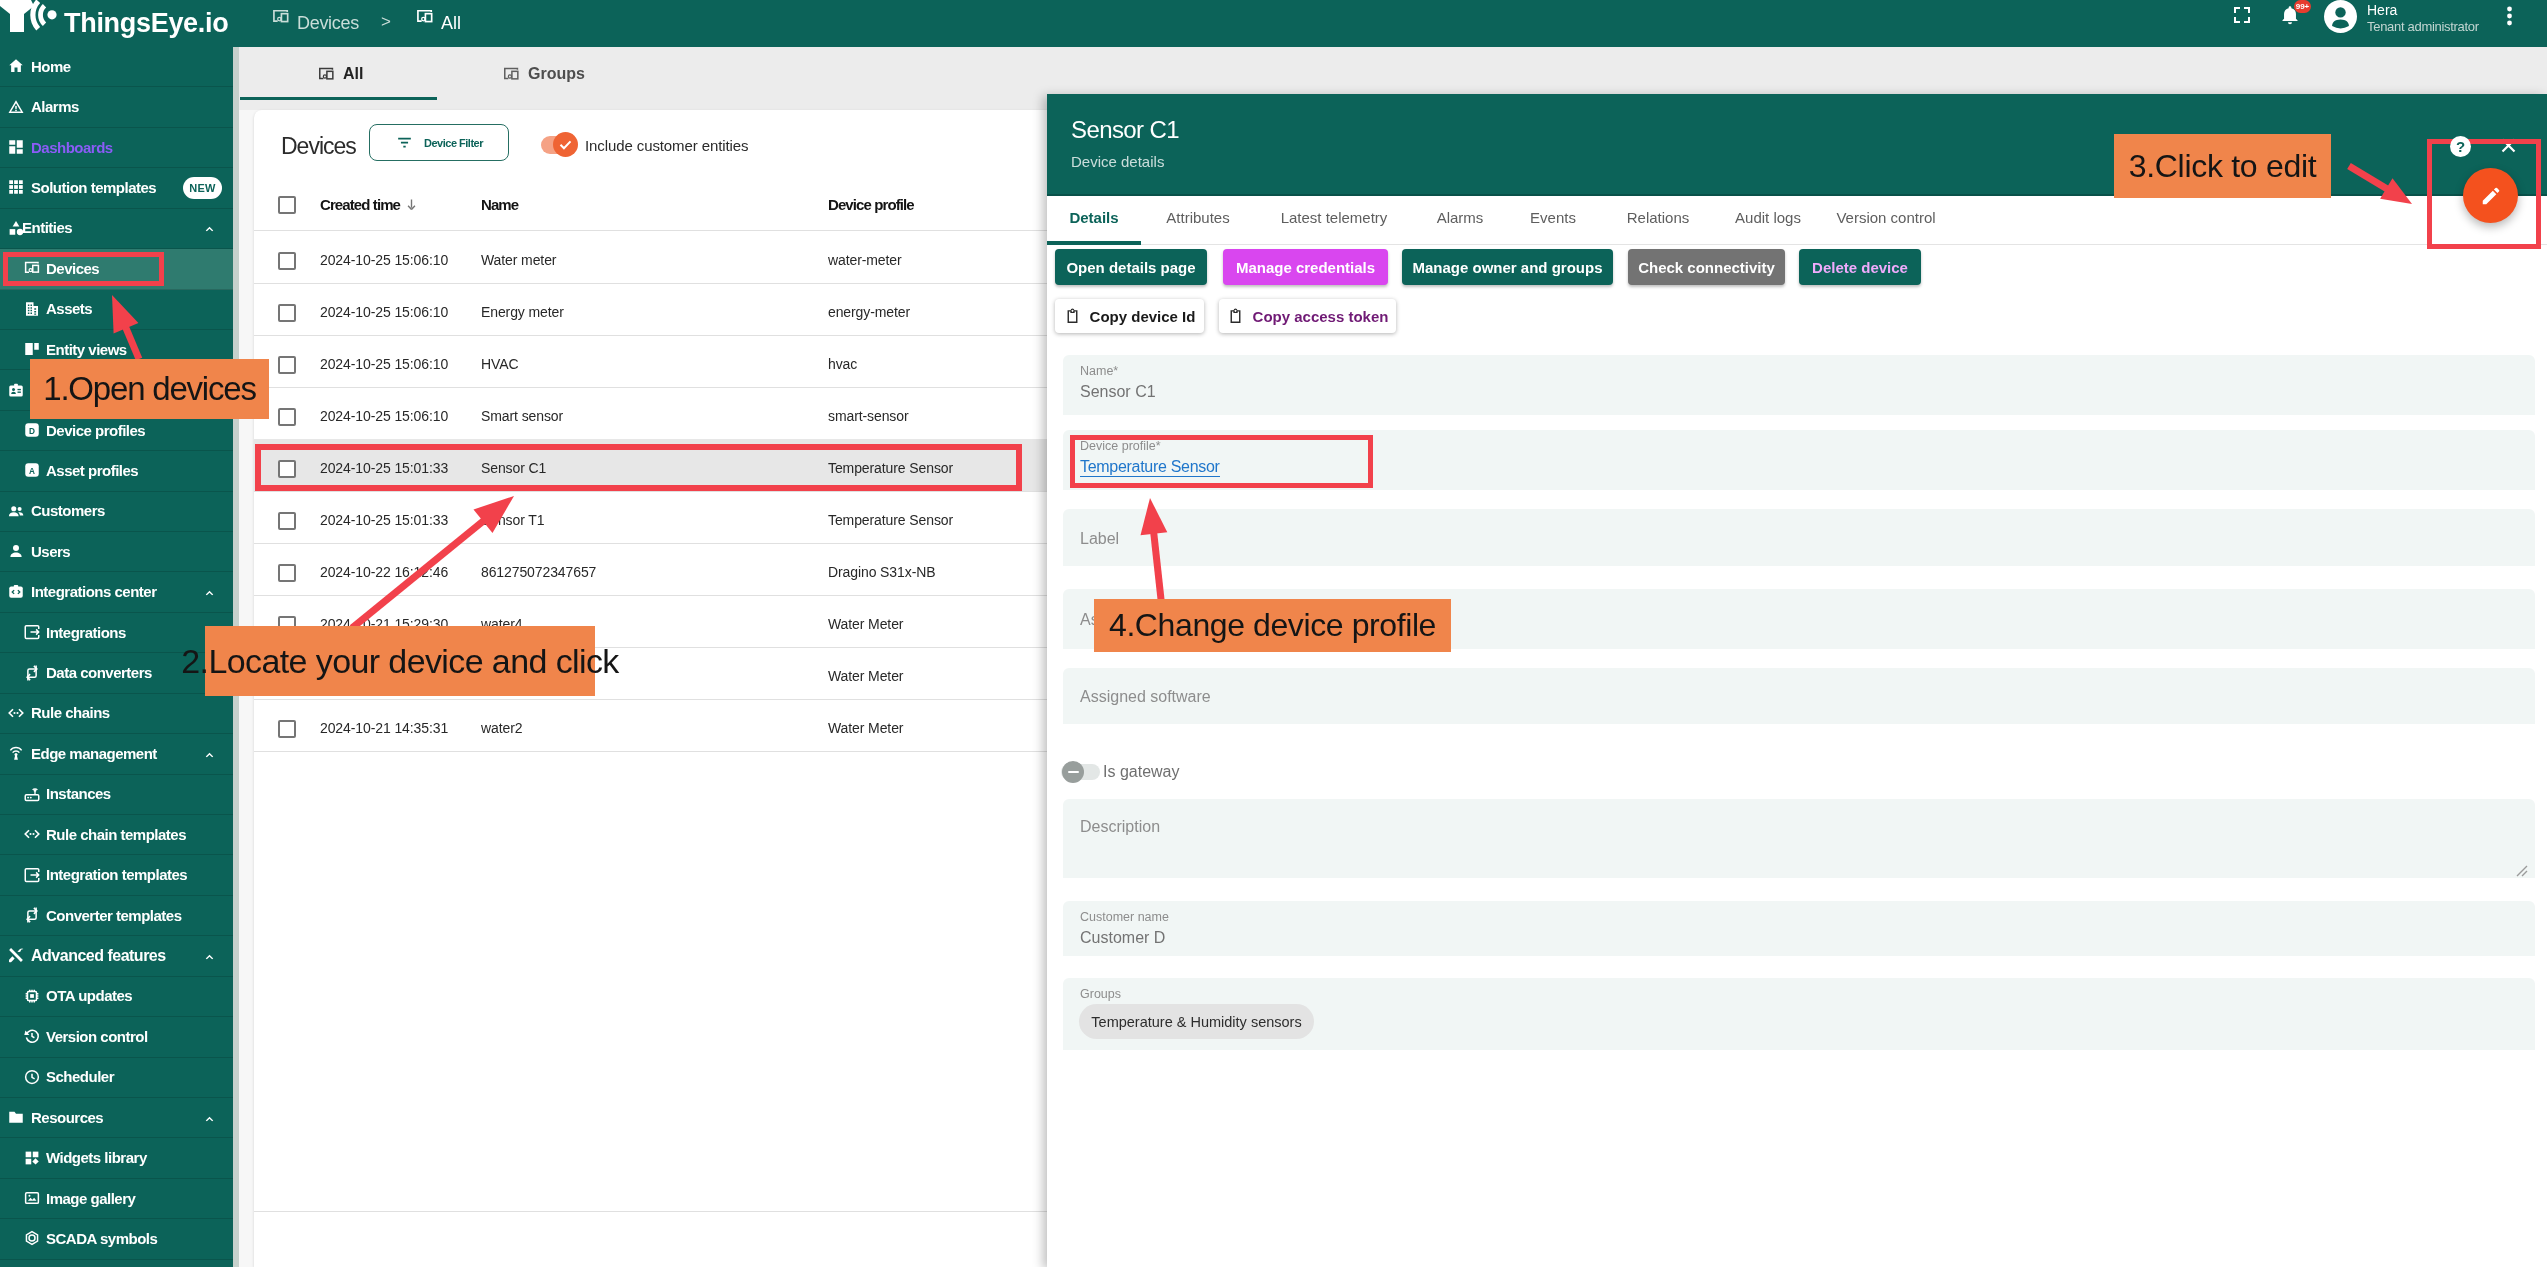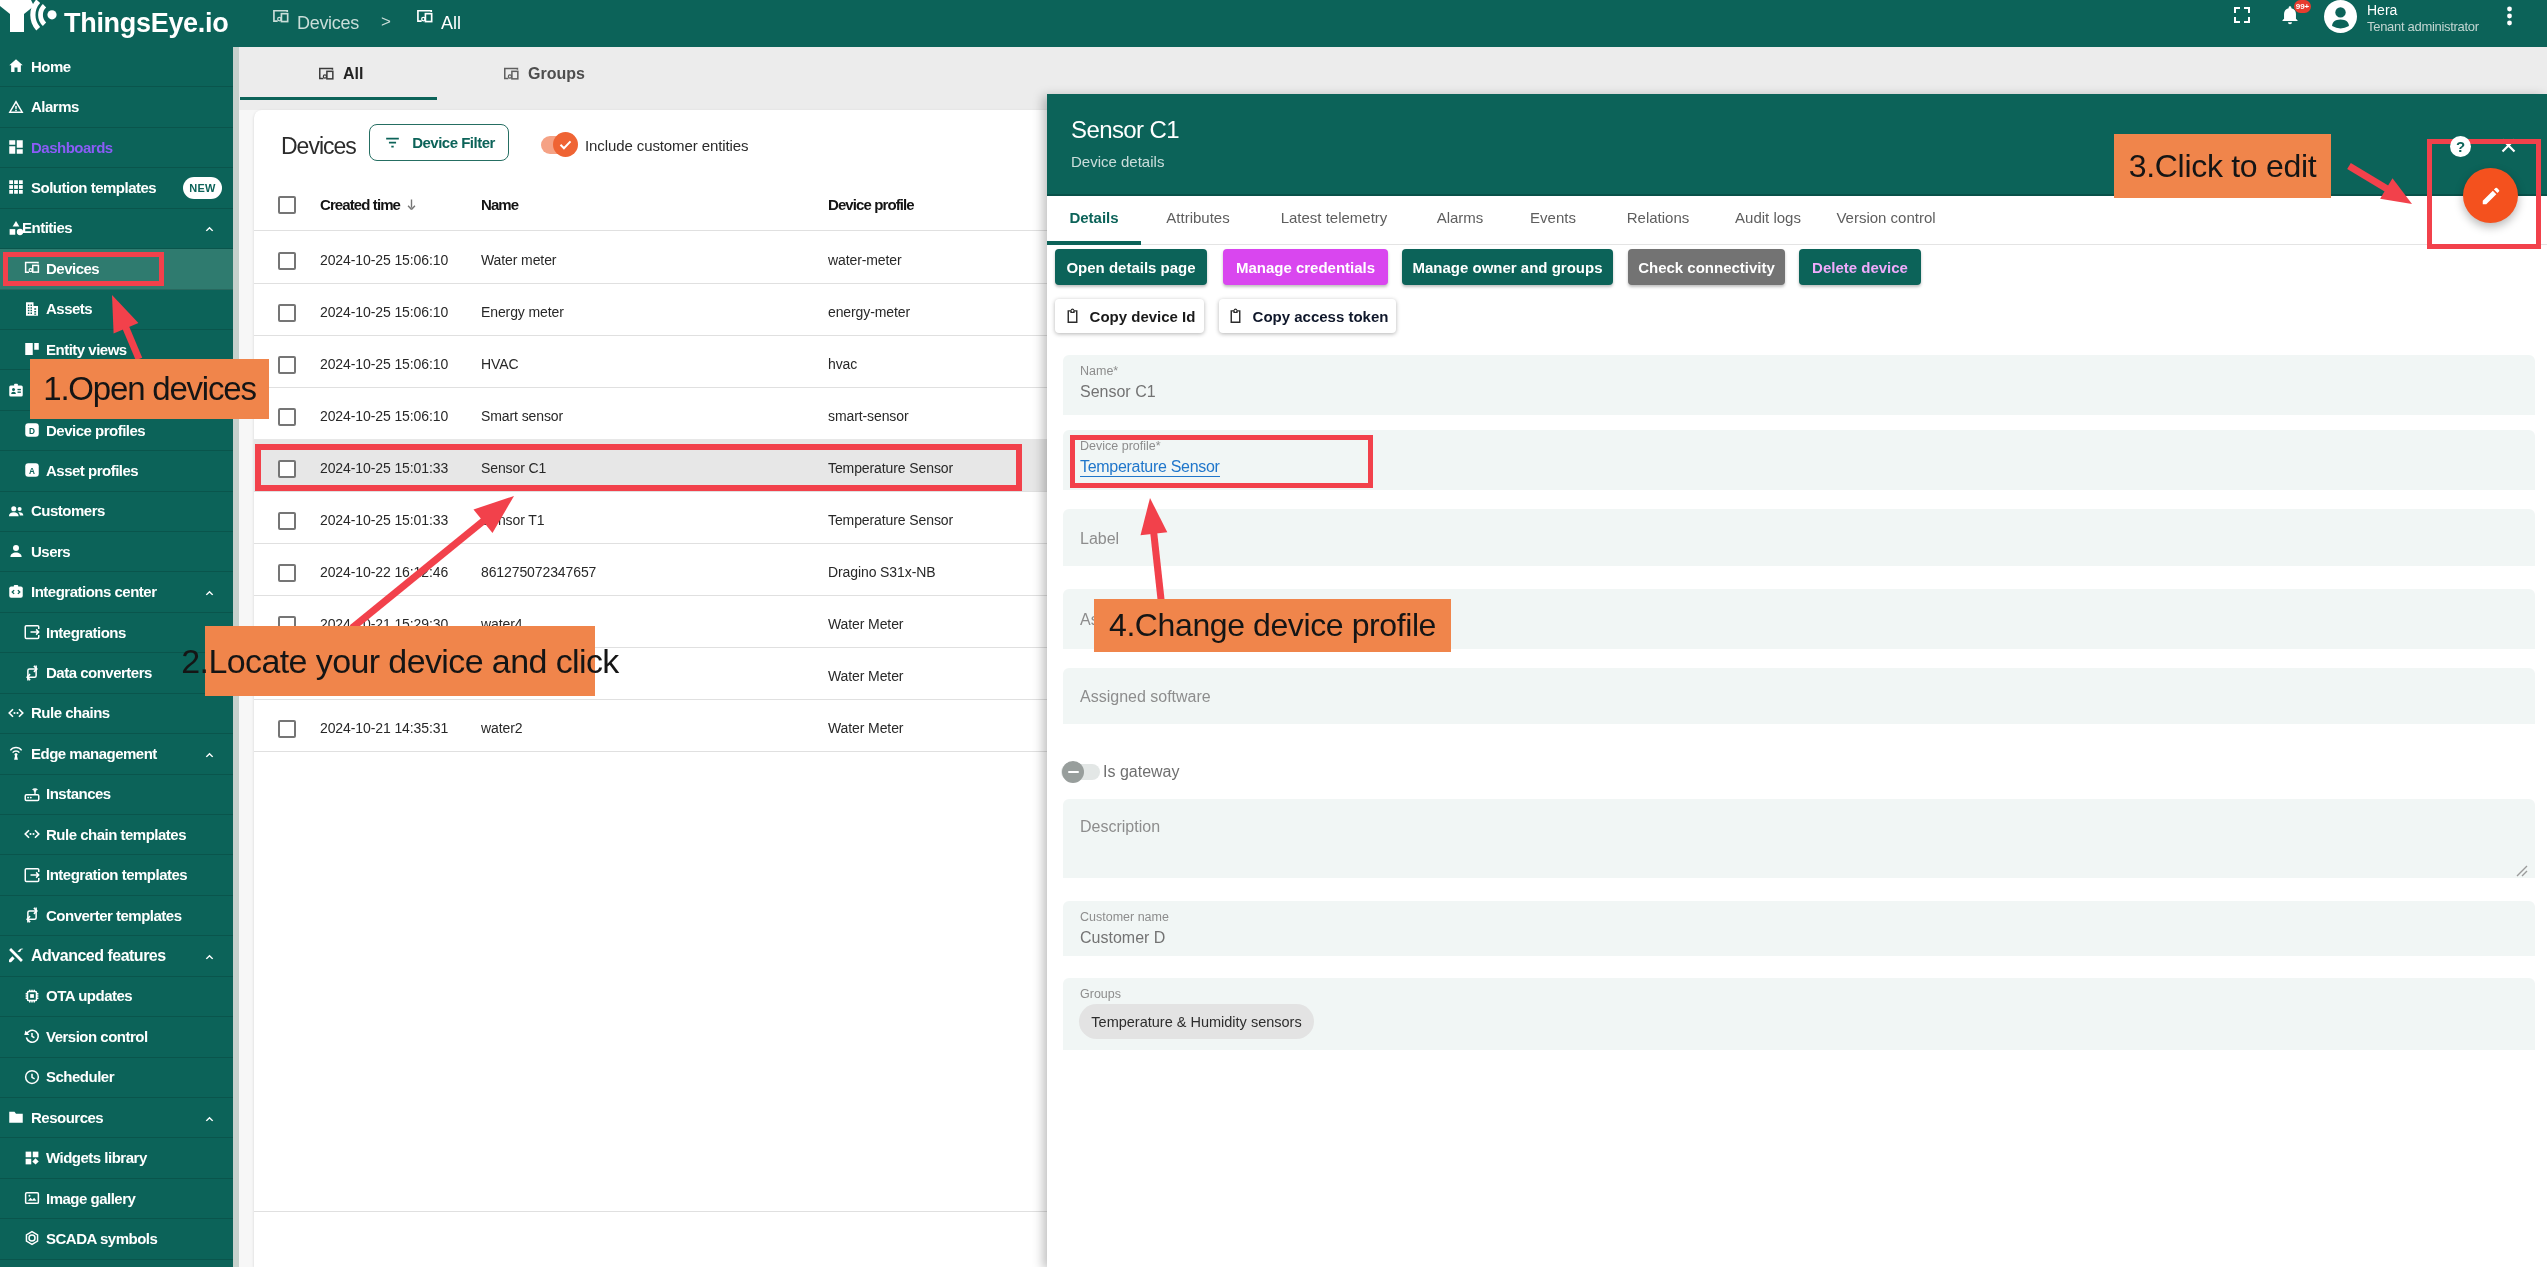--- a/index.html
+++ b/index.html
@@ -342,21 +342,21 @@
       <g fill="none" stroke="#5f5f5f" stroke-width="1.9">
         <path d="M19.5 6 V4.5 H3.5 V17 H8"></path>
         <rect x="12.5" y="8" width="7.5" height="9.5"></rect>
       </g>
       <circle cx="10" cy="14.5" r="2" fill="none" stroke="#5f5f5f" stroke-width="1.5"></circle>
     </svg>
     <div class="abs" style="left:528px;top:65px;font-size:16px;font-weight:bold;color:#4e4e4e">Groups</div>
 <div class="abs" style="left:240px;top:96.5px;width:197px;height:3.5px;background:#0c6359"></div>
 <div class="abs" style="left:254px;top:110px;width:800px;height:1157px;background:#fff;border-radius:8px 0 0 0;box-shadow:0 1px 3px rgba(0,0,0,0.15)"></div>
 <div class="abs" style="left:281px;top:133px;font-size:23px;letter-spacing:-1px;color:#2b2b2b">Devices</div>
-<div class="abs" style="left:369px;top:124px;width:140px;height:37px;border:1.7px solid #256e62;border-radius:8px;background:#fff;display:flex;align-items:center;justify-content:center;gap:10px;color:#0c6359;font-size:15px;font-weight:bold;letter-spacing:-0.5px"><svg width="19" height="19" viewBox="0 0 24 24">
+<div class="abs" style="left:369px;top:124px;width:140px;height:37px;border:1.7px solid #256e62;border-radius:8px;background:#fff;display:flex;align-items:center;justify-content:center;gap:10px;color:#0c6359;font-size:11px;font-weight:bold;letter-spacing:-0.5px"><svg width="19" height="19" viewBox="0 0 24 24">
         <path d="M4 6 h16 v2.2 H4 Z M7.5 11 h9 v2.2 h-9 Z M10.5 16 h3 v2.2 h-3 Z" fill="#0c6359"></path>
       </svg>Device Filter</div>
 <div class="abs" style="left:541px;top:136px;width:36px;height:18px;background:#f5a285;border-radius:9px"></div>
 <div class="abs" style="left:553px;top:132px;width:25px;height:25px;background:#ef6434;border-radius:50%;display:flex;align-items:center;justify-content:center">
       <svg width="15" height="15" viewBox="0 0 24 24">
         <path d="M4 12.5 L9.5 18 L20 7" fill="none" stroke="#fff" stroke-width="3.2"></path>
       </svg>
     </div>
 <div class="abs" style="left:585px;top:137px;font-size:15px;letter-spacing:-0.1px;color:#2b2b2b">Include customer entities</div>
 <div class="abs" style="left:278px;top:196px;width:18px;height:18px;border:2px solid #757575;border-radius:2px;background:#fff"></div>
@@ -454,21 +454,21 @@
 <div class="abs" style="left:1047px;top:244px;width:1500px;height:1px;background:#e4e4e4"></div>
 <div class="abs" style="left:1047px;top:241px;width:94px;height:4px;background:#0c6359"></div>
 <div class="abs" style="left:1055px;top:249px;width:152px;height:36px;background:#0c6359;border-radius:4px;color:#fff;font-size:15px;font-weight:bold;display:flex;align-items:center;justify-content:center;box-shadow:0 2px 3px rgba(0,0,0,0.25)">Open details page</div>
 <div class="abs" style="left:1223px;top:249px;width:165px;height:36px;background:#d946ef;border-radius:4px;color:#fff;font-size:15px;font-weight:bold;display:flex;align-items:center;justify-content:center;box-shadow:0 2px 3px rgba(0,0,0,0.25)">Manage credentials</div>
 <div class="abs" style="left:1402px;top:249px;width:211px;height:36px;background:#0c6359;border-radius:4px;color:#fff;font-size:15px;font-weight:bold;display:flex;align-items:center;justify-content:center;box-shadow:0 2px 3px rgba(0,0,0,0.25)">Manage owner and groups</div>
 <div class="abs" style="left:1628px;top:249px;width:157px;height:36px;background:#737373;border-radius:4px;color:#fff;font-size:15px;font-weight:bold;display:flex;align-items:center;justify-content:center;box-shadow:0 2px 3px rgba(0,0,0,0.25)">Check connectivity</div>
 <div class="abs" style="left:1799px;top:249px;width:122px;height:36px;background:#0c6359;border-radius:4px;color:#f0abfc;font-size:15px;font-weight:bold;display:flex;align-items:center;justify-content:center;box-shadow:0 2px 3px rgba(0,0,0,0.25)">Delete device</div>
 <div class="abs" style="left:1055px;top:299px;width:149px;height:34px;background:#fff;border-radius:4px;color:#1a1a1a;font-size:15px;font-weight:bold;display:flex;align-items:center;justify-content:center;gap:9px;box-shadow:0 1px 4px rgba(0,0,0,0.3)"><svg width="17" height="17" viewBox="0 0 24 24">
         <path d="M19 3 h-4.2 a2.9 2.9 0 0 0-5.6 0 H5 v18 h14 Z M12 2.6 a1.4 1.4 0 1 1 -0.01 0 Z M17 19 H7 V5 h2 v2 h6 V5 h2 Z" fill="#2a2a2a"></path>
       </svg>Copy device Id</div>
-<div class="abs" style="left:1219px;top:299px;width:177px;height:34px;background:#fff;border-radius:4px;color:#0f172a;font-size:15px;font-weight:bold;display:flex;align-items:center;justify-content:center;gap:9px;box-shadow:0 1px 4px rgba(0,0,0,0.3)"><svg width="17" height="17" viewBox="0 0 24 24">
+<div class="abs" style="left:1219px;top:299px;width:177px;height:34px;background:#fff;border-radius:4px;color:#701a75;font-size:15px;font-weight:bold;display:flex;align-items:center;justify-content:center;gap:9px;box-shadow:0 1px 4px rgba(0,0,0,0.3)"><svg width="17" height="17" viewBox="0 0 24 24">
         <path d="M19 3 h-4.2 a2.9 2.9 0 0 0-5.6 0 H5 v18 h14 Z M12 2.6 a1.4 1.4 0 1 1 -0.01 0 Z M17 19 H7 V5 h2 v2 h6 V5 h2 Z" fill="#2a2a2a"></path>
       </svg>Copy access token</div>
 <div class="abs" style="left:1063px;top:355px;width:1472px;height:60px;background:#f1f6f5;border-radius:6px 6px 0 0"></div>
 <div class="abs" style="left:1080px;top:364px;font-size:12.5px;color:#8d8d8d">Name*</div>
 <div class="abs" style="left:1080px;top:383px;font-size:16px;color:#737373">Sensor C1</div>
 <div class="abs" style="left:1063px;top:430px;width:1472px;height:60px;background:#f1f6f5;border-radius:6px 6px 0 0"></div>
 <div class="abs" style="left:1080px;top:439px;font-size:12.5px;color:#8d8d8d">Device profile*</div>
 <div class="abs" style="left:1080px;top:458px;font-size:16px;color:#737373"><span style="color:#1f76cb;border-bottom:1.5px solid #1f76cb;padding-bottom:1px;letter-spacing:-0.3px">Temperature Sensor</span></div>
 <div class="abs" style="left:1063px;top:509px;width:1472px;height:57px;background:#f1f6f5;border-radius:6px 6px 0 0"></div>
 <div class="abs" style="left:1080px;top:530px;font-size:16px;color:#8d8d8d">Label</div>

